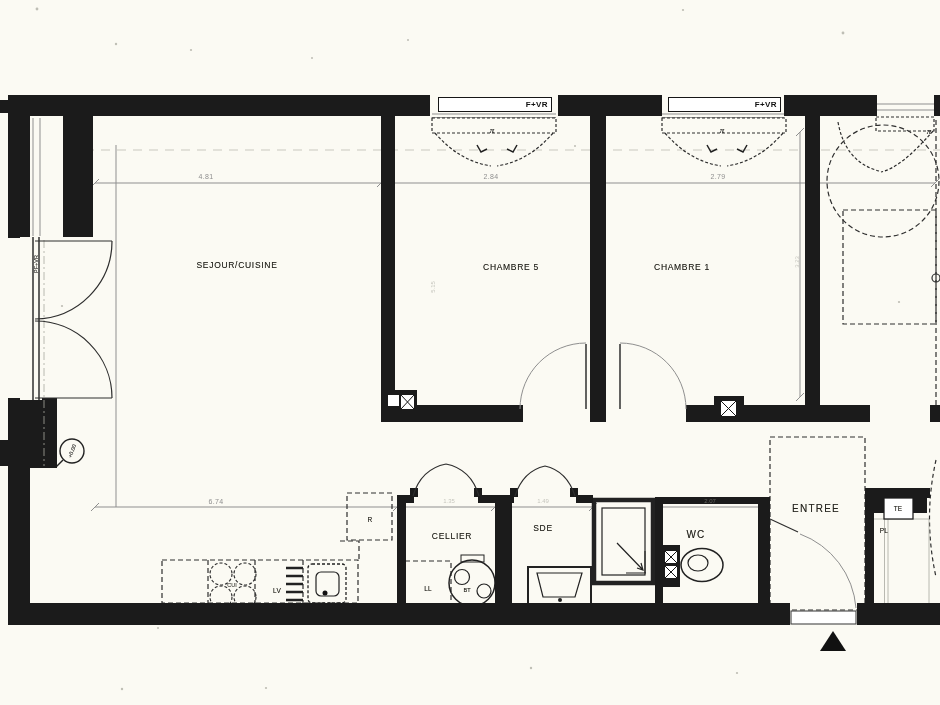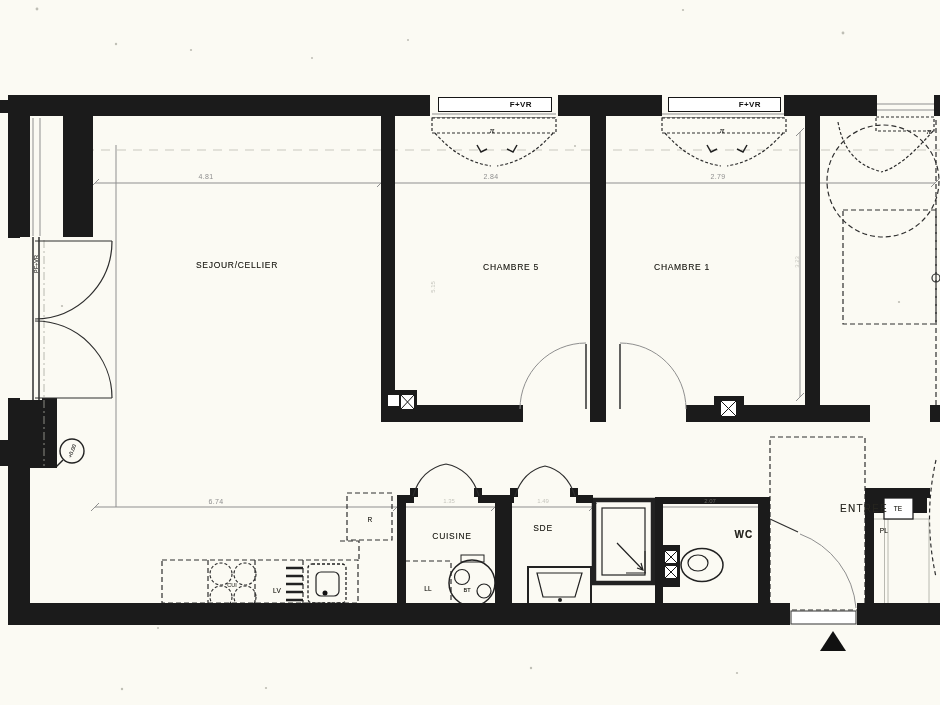--- a/index.html
+++ b/index.html
@@ -20,31 +20,31 @@
   .dk2{stroke:#222;stroke-width:1.4;fill:none;}
   .dsh{stroke-dasharray:5 3;}
   .dshs{stroke-dasharray:3 2;}
   .fix{stroke:#222;fill:none;}
   .speck{fill:#8d8d82;opacity:.55;}
 
   
   .lb{position:absolute;transform:translate(-50%,-50%);white-space:nowrap;
       color:#26251f;text-shadow:0 0 .5px rgba(40,40,30,.5);}
   .room{font-size:8.5px;letter-spacing:.7px;}
-  .big{font-size:10px;letter-spacing:1.2px;margin-left:48px;}
-  .bold{font-weight:bold;}
+  .big{font-size:10px;letter-spacing:1.2px;}
+  .bold{font-weight:normal;}
   .tiny{font-size:6.5px;letter-spacing:.2px;}
   .micro{font-size:5.5px;}
   .dim{font-size:7px;color:#8f8f8f;text-shadow:none;letter-spacing:.3px;}
   .faint{font-size:6px;color:#9a9a92;opacity:.55;text-shadow:none;}
   .rot90{transform:translate(-50%,-50%) rotate(-90deg);}
   .rot70{transform:translate(-50%,-50%) rotate(-70deg);}
   .pi{font-family:"Liberation Serif",serif;font-style:italic;font-size:9px;color:#222;}
   .winbox{position:absolute;box-sizing:border-box;background:#fff;border:1px solid #161616;
-          display:flex;align-items:center;justify-content:flex-end;padding-right:19px;
+          display:flex;align-items:center;justify-content:flex-end;padding-right:3px;
           font-size:8px;font-weight:bold;letter-spacing:.4px;color:#111;}
 </style>
 </head>
 <body>
 
 <div class="stage">
 
 <svg width="940" height="705" viewBox="0 0 940 705">
 
   <g>
@@ -270,24 +270,24 @@
     <circle class="speck" cx="62" cy="306" r="1.1"></circle>
         <circle class="speck" cx="575" cy="146" r="1"></circle>
     <circle class="speck" cx="312" cy="58" r="1"></circle>
         <circle class="speck" cx="158" cy="628" r="1"></circle>
     <circle class="speck" cx="266" cy="688" r="1.1"></circle>
         <circle class="speck" cx="737" cy="673" r="1.1"></circle>
     <circle class="speck" cx="408" cy="40" r="1"></circle>
   </g>
 </svg>
 
-<span class="lb room" style="left:237px;top:265px">SEJOUR/CELLIER</span>
+<span class="lb room" style="left:237px;top:265px">SEJOUR/CUISINE</span>
 <span class="lb room" style="left:511px;top:267px">CHAMBRE 5</span>
 <span class="lb room" style="left:682px;top:267px">CHAMBRE 1</span>
-<span class="lb room" style="left:452px;top:536px">CUISINE</span>
+<span class="lb room" style="left:452px;top:536px">CELLIER</span>
 <span class="lb room" style="left:543px;top:528px">SDE</span>
 <span class="lb big bold" style="left:696px;top:534px">WC</span>
 <span class="lb big" style="left:816px;top:508px">ENTREE</span>
 
 <div class="winbox" style="left:438px;top:97px;width:114px;height:15px">
   <span>F+VR</span>
 </div>
 <div class="winbox" style="left:668px;top:97px;width:113px;height:15px">
   <span>F+VR</span>
 </div>

